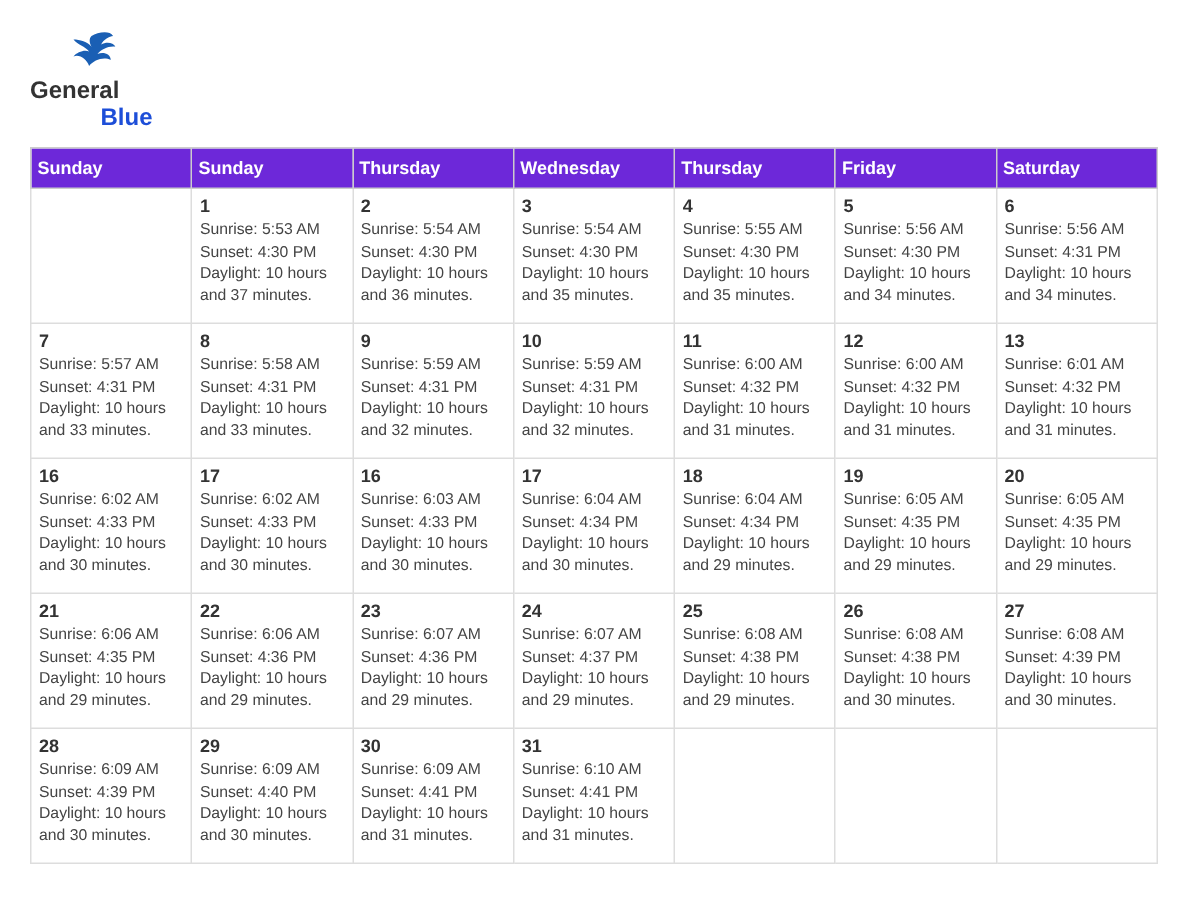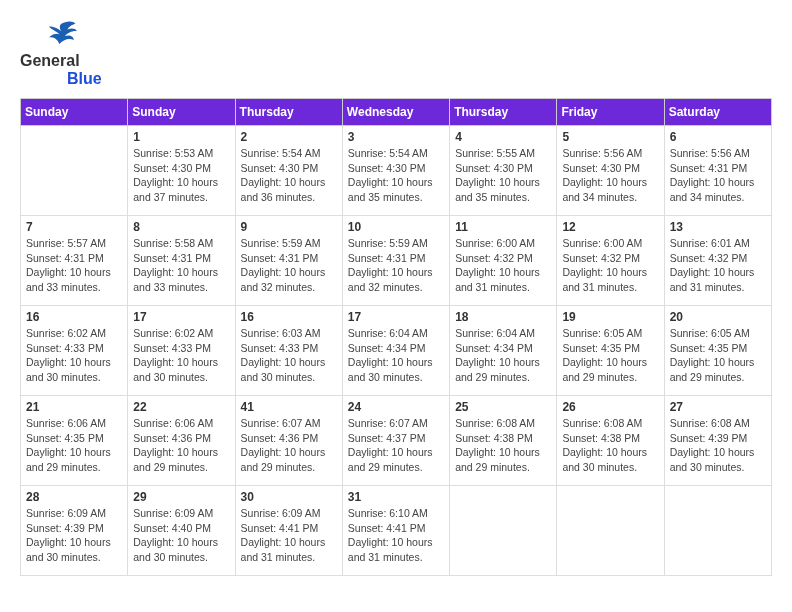--- a/index.html
+++ b/index.html
@@ -200,21 +200,21 @@
       <tr class="week-row">
         <td>
           <span class="day-num">21</span>
           <div class="day-info">Sunrise: 6:06 AM<br>Sunset: 4:35 PM<br>Daylight: 10 hours<br>and 29 minutes.</div>
         </td>
         <td>
           <span class="day-num">22</span>
           <div class="day-info">Sunrise: 6:06 AM<br>Sunset: 4:36 PM<br>Daylight: 10 hours<br>and 29 minutes.</div>
         </td>
         <td>
-          <span class="day-num">41</span>
+          <span class="day-num">23</span>
           <div class="day-info">Sunrise: 6:07 AM<br>Sunset: 4:36 PM<br>Daylight: 10 hours<br>and 29 minutes.</div>
         </td>
         <td>
           <span class="day-num">24</span>
           <div class="day-info">Sunrise: 6:07 AM<br>Sunset: 4:37 PM<br>Daylight: 10 hours<br>and 29 minutes.</div>
         </td>
         <td>
           <span class="day-num">25</span>
           <div class="day-info">Sunrise: 6:08 AM<br>Sunset: 4:38 PM<br>Daylight: 10 hours<br>and 29 minutes.</div>
         </td>

